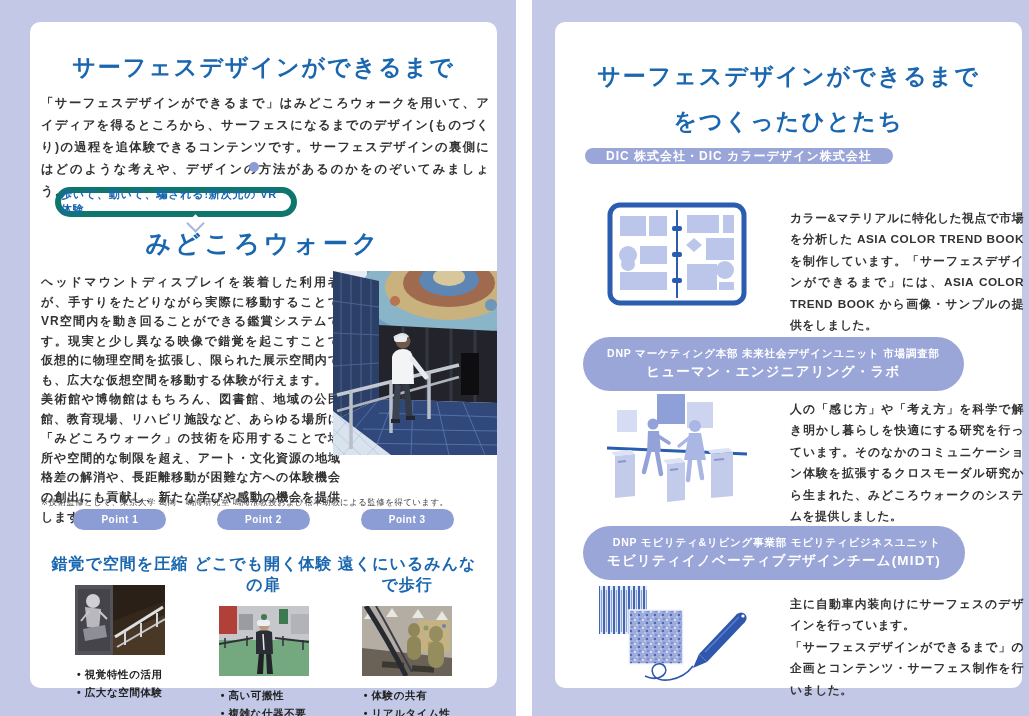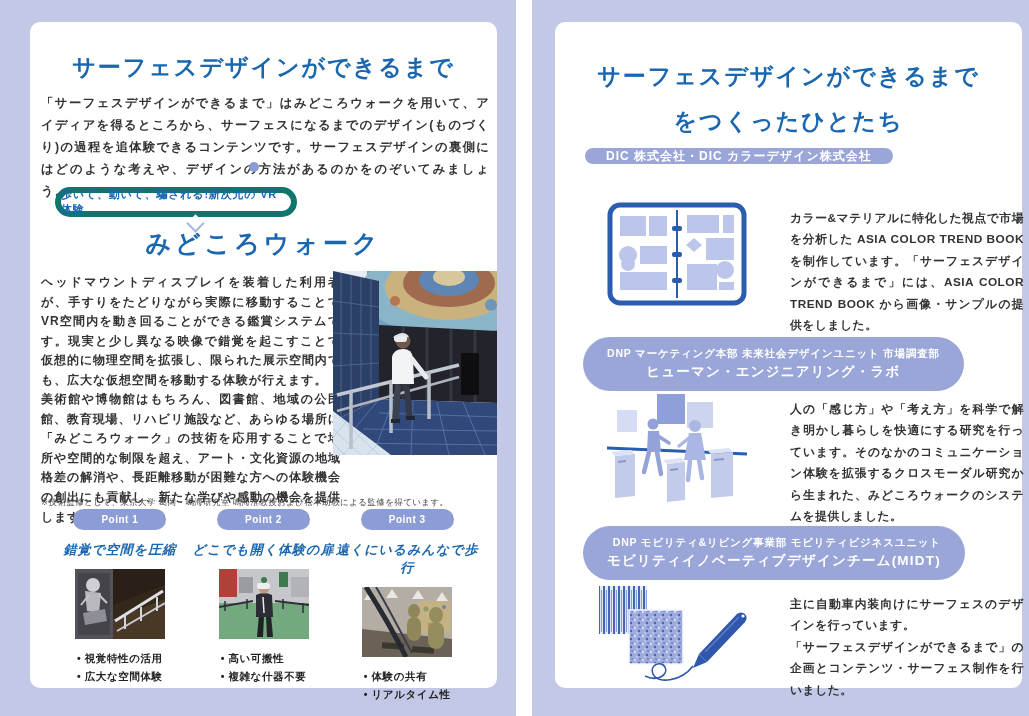--- a/index.html
+++ b/index.html
@@ -34,21 +34,21 @@
   .lp-photo svg { display:block; }
   .lp-foot { position:absolute; top:446px; left:11px; width:452px;
     font-size:8.5px; font-weight:400; color:#444; line-height:1.6; letter-spacing:0.4px; }
   .lp-foot2 { top:474px; }
 
   .lp-points { position:absolute; top:487px; left:18px; width:431px; display:flex; }
   .pt-col { flex:1; text-align:center; }
   .pt-badge { width:93px; height:21px; margin:0 auto; background:#8c9cd4; border-radius:11px;
     color:#fff; font-size:10px; font-weight:700; letter-spacing:0.5px;
     display:flex; align-items:center; justify-content:center; }
-  .pt-head { margin-top:11px; font-size:13px; font-weight:700; color:#1a67b0; letter-spacing:1px;font-style:italic; }
+  .pt-head { margin-top:24px; font-size:16px; font-weight:700; color:#1a67b0; letter-spacing:1px; }
   .pt-img { width:90px; height:70px; margin:10px auto 0; overflow:hidden; }
   .pt-bullets { display:inline-block; text-align:left; margin-top:10px; }
   .bl { font-size:10.5px; font-weight:700; color:#222; line-height:1.75; letter-spacing:0.6px; }
   .bl::before { content:"• "; color:#222; }
 
   
   .rp-title { position:absolute; top:32px; left:0; width:100%; text-align:center;
     font-size:23px; font-weight:700; color:#1a67b0; letter-spacing:2px; line-height:45px; }
   .rp-badge { position:absolute; background:#9aa6d8; color:#fff; border-radius:27px;
     display:inline-flex; flex-direction:column; justify-content:center; }

